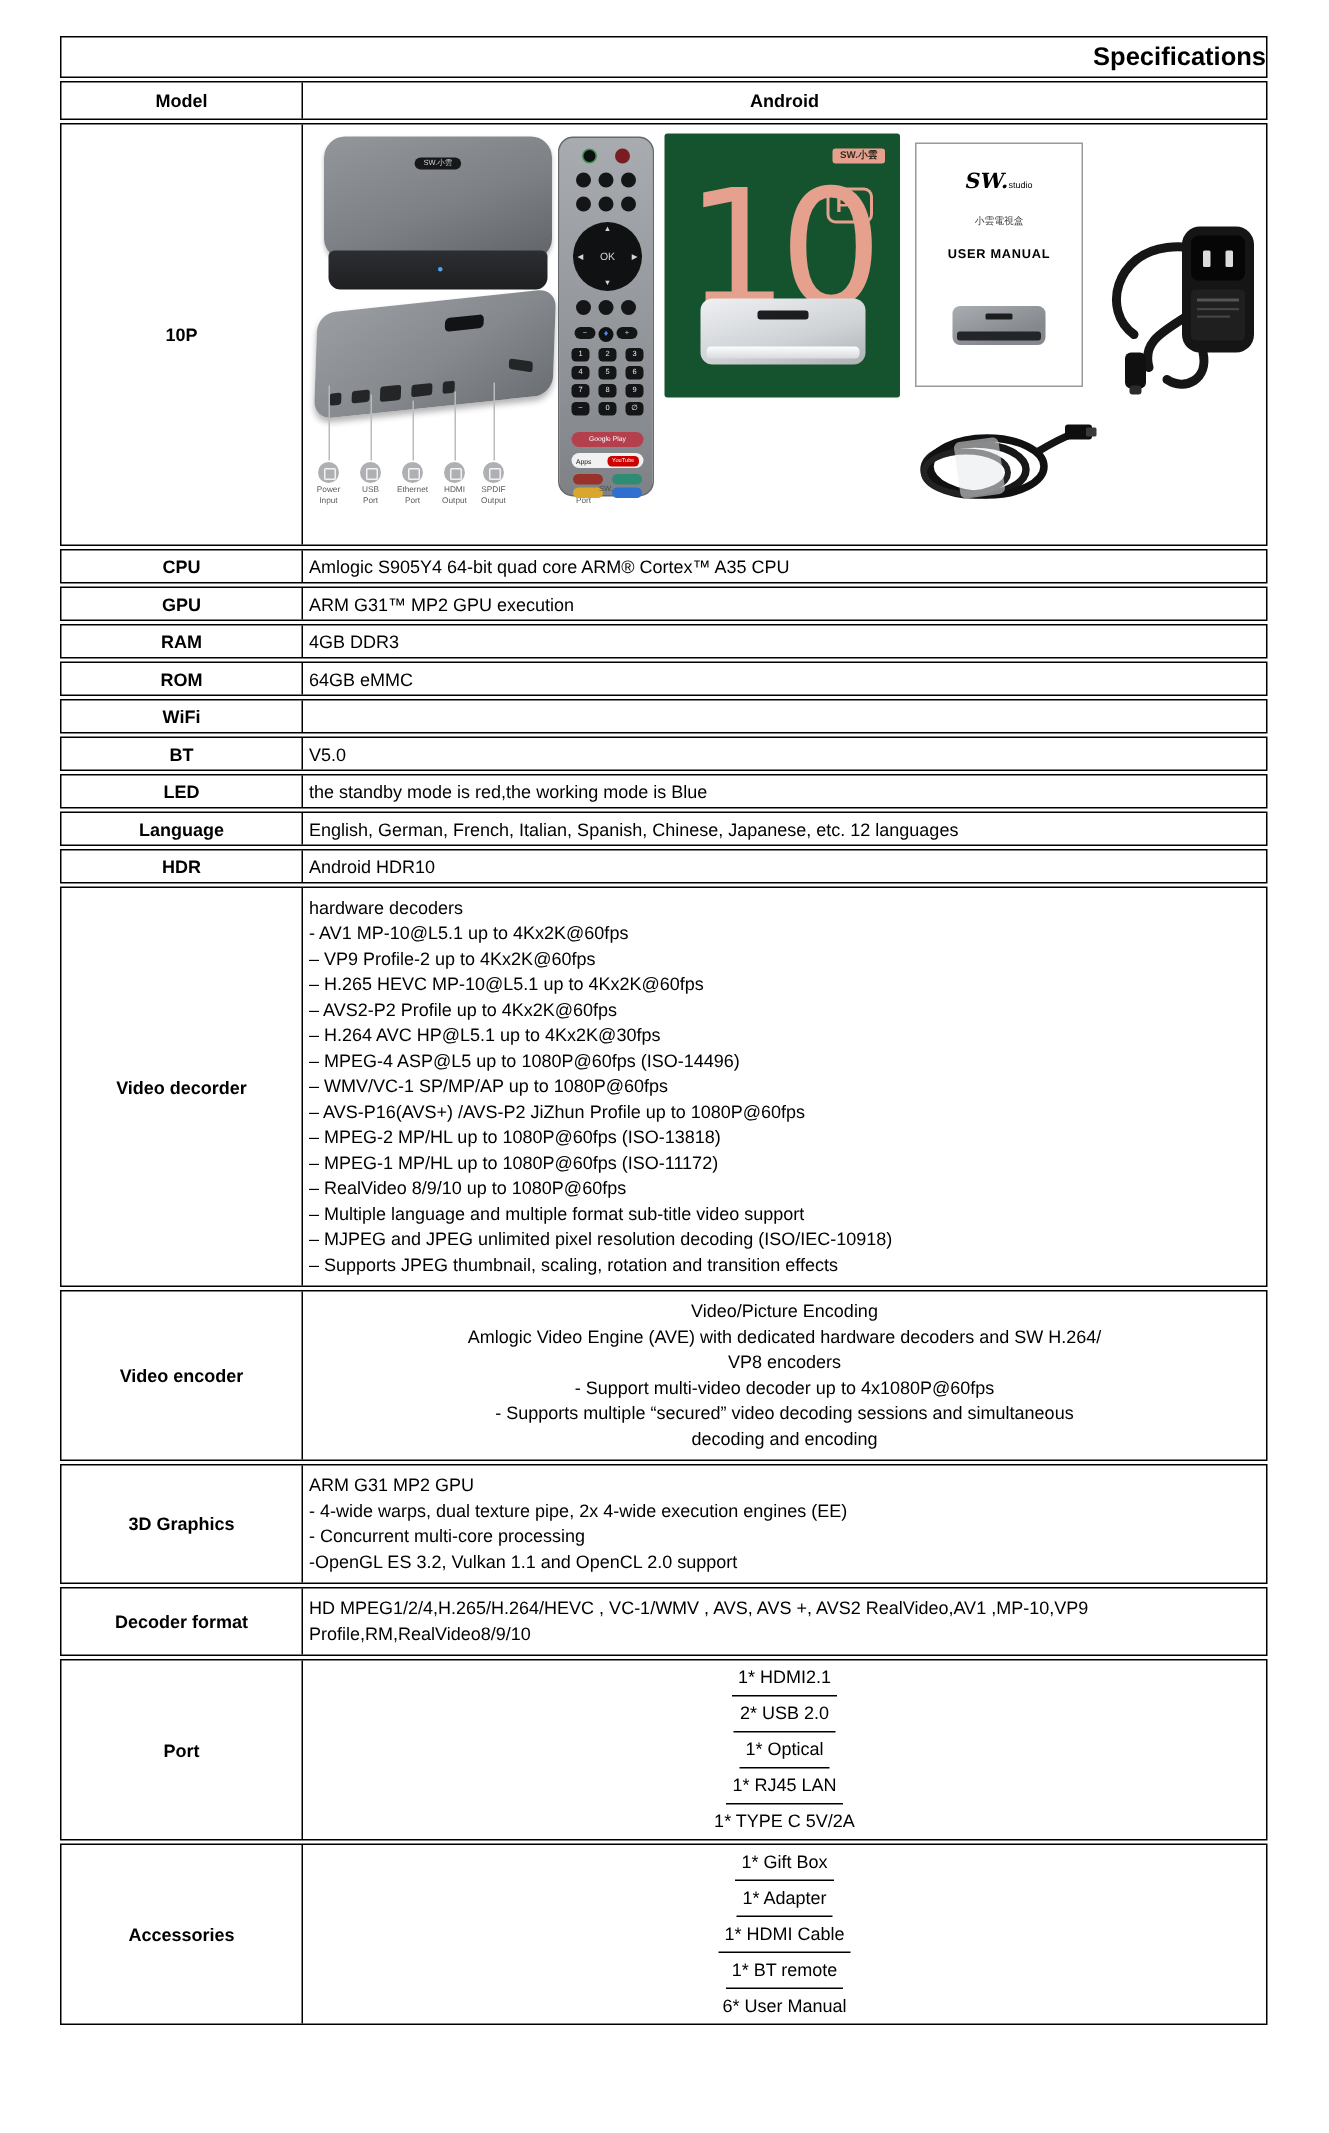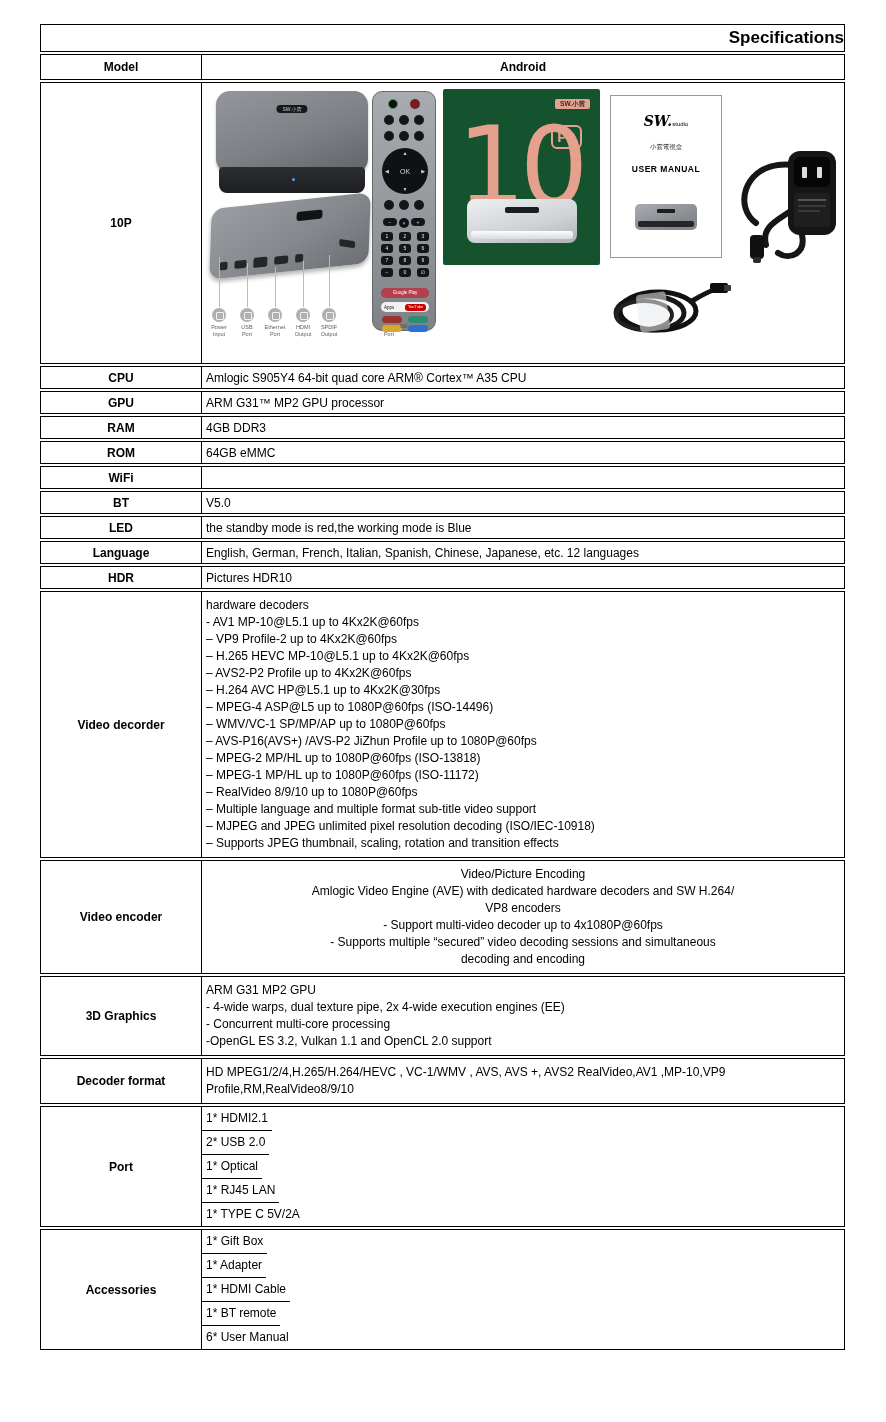--- a/index.html
+++ b/index.html
@@ -12,21 +12,21 @@
   .title-row{height:28px;}
   .title{flex:1;text-align:right;font-size:17px;font-weight:bold;line-height:26px;}
   .hdr-row{height:26px;}
   .hdr-val{justify-content:center;font-weight:bold;}
   .single{height:23px;}
   .multiline .val{display:block;white-space:pre-line;line-height:17px;padding:5px 4px;}
   .v-dec .val{min-height:256px;}
   .v-enc .val{min-height:101px;text-align:center;}
   .v-3d  .val{min-height:63px;}
   .v-fmt .val{min-height:35px;}
-  .group .val{display:flex;flex-direction:column;padding:0;align-items:flex-start;}
+  .group .val{display:flex;flex-direction:column;padding:0;align-items:center;}
   .group .item{line-height:23px;padding:0 4px;border-bottom:1px solid #000;font-size:12px;}
   .group .item:last-child{border-bottom:none;}
 
   
   .pic-row{height:282px;}
   .pics{position:relative;padding:0;display:block;}
   .pics *{box-sizing:border-box;}
 
   
   .box-top{position:absolute;left:14px;top:8px;width:152px;height:112px;}
@@ -297,21 +297,21 @@
 
     </div>
   </div>
 
   <div class="row single">
     <div class="lab">CPU</div>
     <div class="val">Amlogic S905Y4 64-bit quad core ARM® Cortex™ A35 CPU</div>
   </div>
   <div class="row single">
     <div class="lab">GPU</div>
-    <div class="val">ARM G31™ MP2 GPU processor</div>
+    <div class="val">ARM G31™ MP2 GPU execution</div>
   </div>
   <div class="row single">
     <div class="lab">RAM</div>
     <div class="val">4GB DDR3</div>
   </div>
   <div class="row single">
     <div class="lab">ROM</div>
     <div class="val">64GB eMMC</div>
   </div>
   <div class="row single">
@@ -324,21 +324,21 @@
   <div class="row single">
     <div class="lab">LED</div>
     <div class="val">the standby mode is red,the working mode is Blue</div>
   </div>
   <div class="row single">
     <div class="lab">Language</div>
     <div class="val">English, German, French, Italian, Spanish, Chinese, Japanese, etc.  12 languages</div>
   </div>
   <div class="row single">
     <div class="lab">HDR</div>
-    <div class="val">Pictures HDR10</div>
+    <div class="val">Android HDR10</div>
   </div>
 
   <div class="row multiline v-dec">
     <div class="lab">Video decorder</div>
     <div class="val">hardware decoders
 - AV1 MP-10@L5.1 up to 4Kx2K@60fps
 – VP9 Profile-2 up to 4Kx2K@60fps
 – H.265 HEVC MP-10@L5.1 up to 4Kx2K@60fps
 – AVS2-P2 Profile up to 4Kx2K@60fps
 – H.264 AVC HP@L5.1 up to 4Kx2K@30fps

